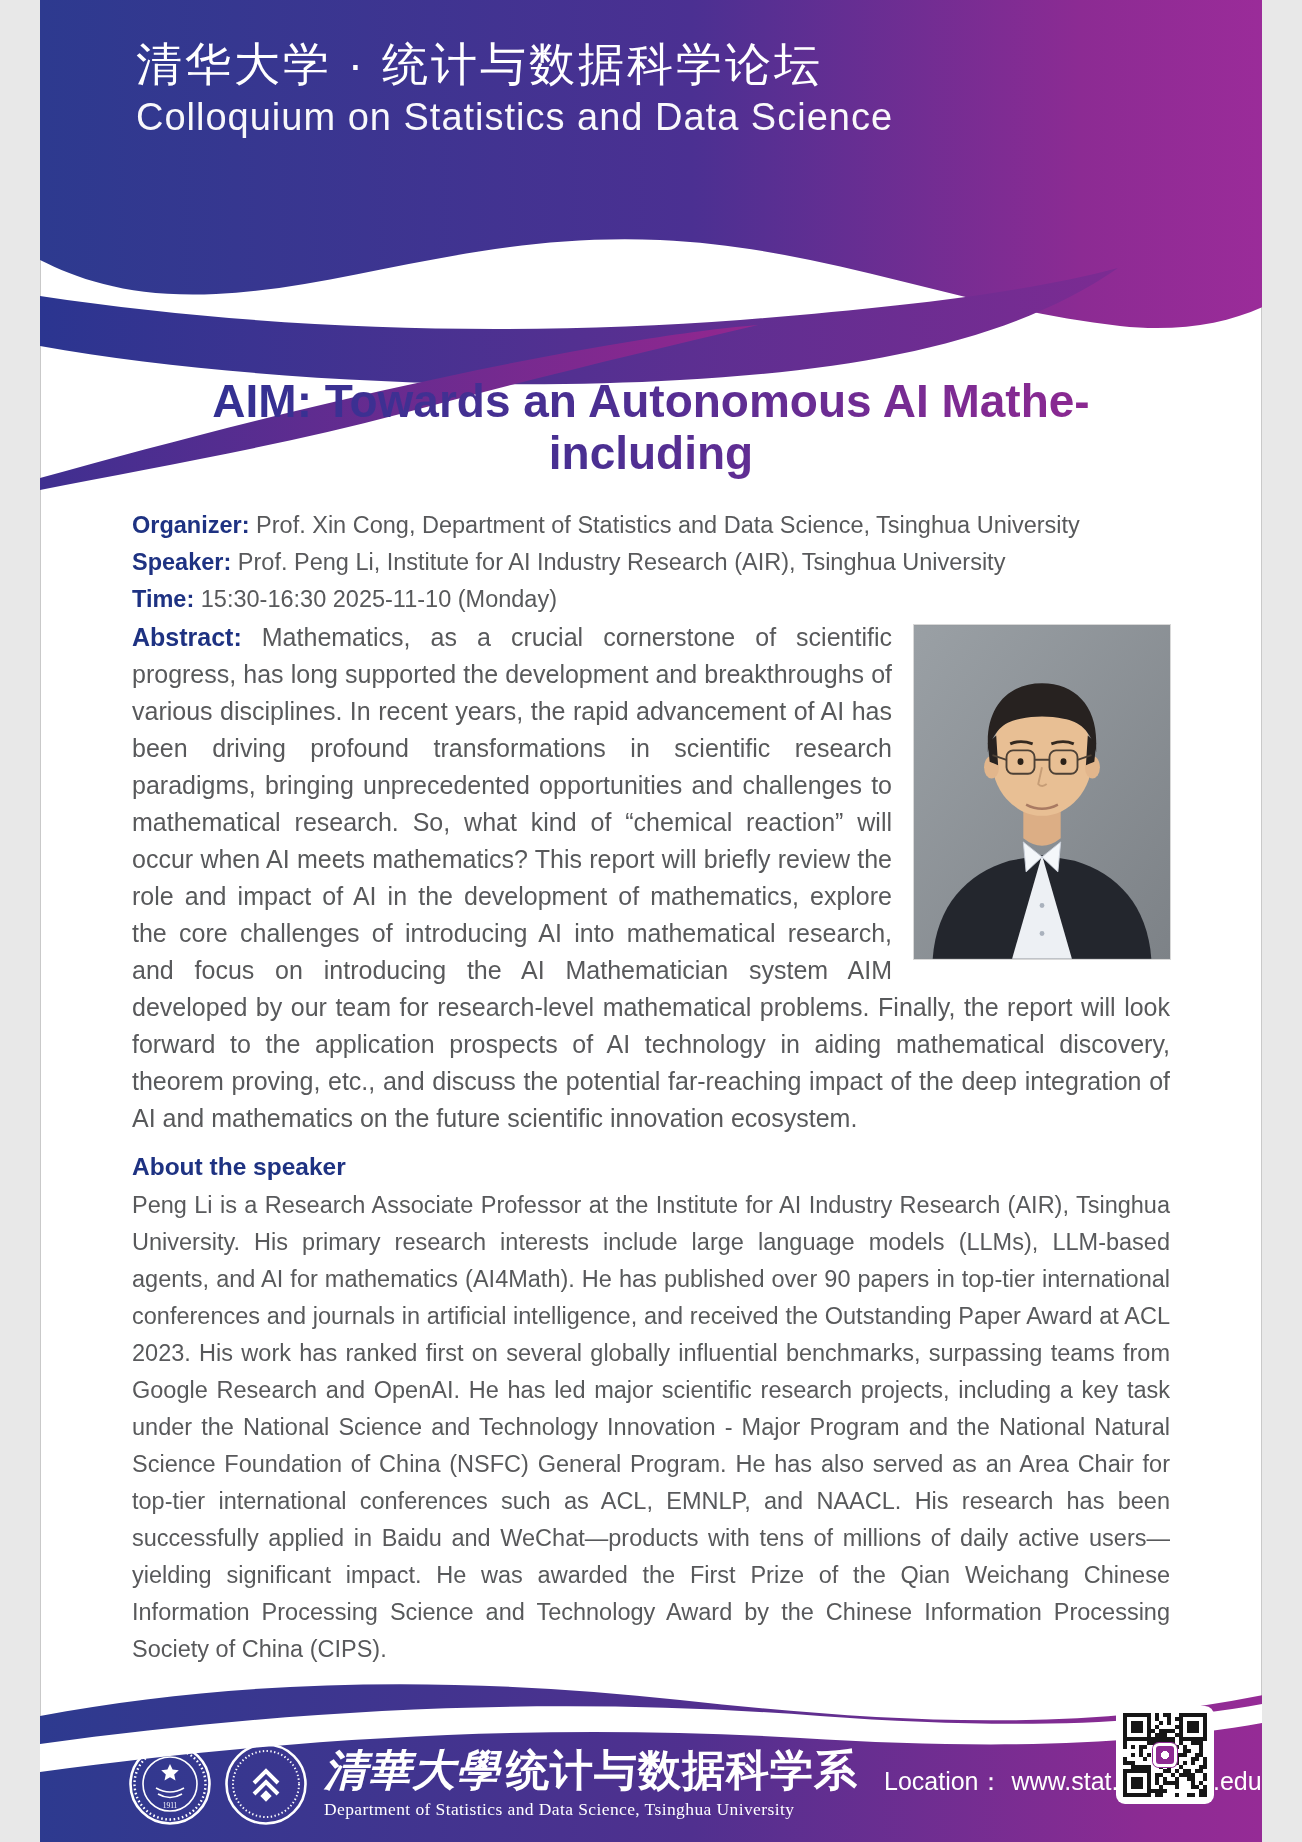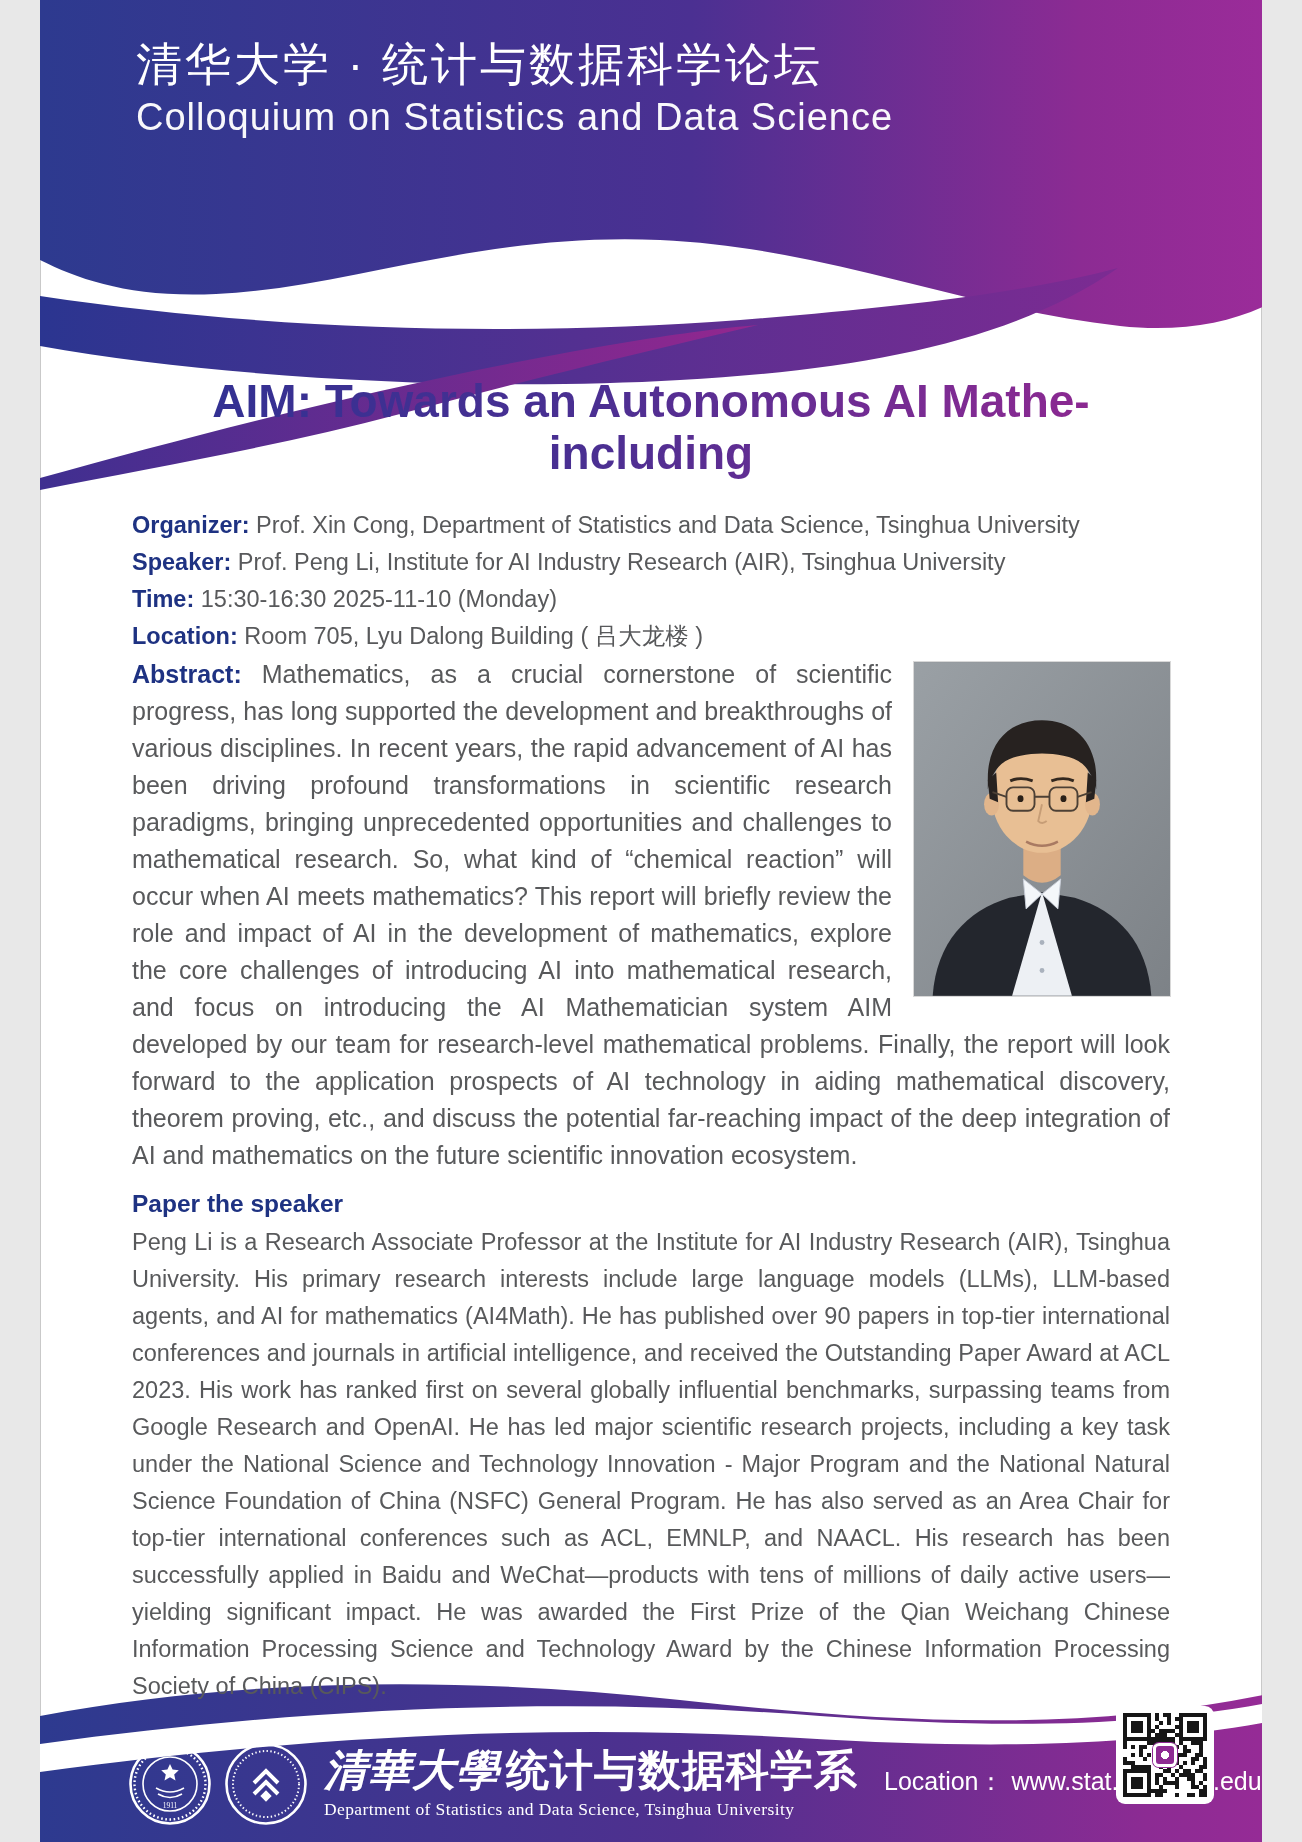--- a/index.html
+++ b/index.html
@@ -107,21 +107,20 @@
     <div class="h-en">Colloquium on Statistics and Data Science</div>
   </div>
 
   <main class="content">
     <h1><span>AIM: Towards an Autonomous AI Mathe-</span><br><span>including</span></h1>
 
     <div class="details">
       <div class="row"><span class="lbl">Organizer:</span> <span class="val">Prof. Xin Cong, Department of Statistics and Data Science, Tsinghua University</span></div>
       <div class="row"><span class="lbl">Speaker:</span> <span class="val">Prof. Peng Li, Institute for AI Industry Research (AIR), Tsinghua University</span></div>
       <div class="row"><span class="lbl">Time:</span> <span class="val">15:30-16:30 2025-11-10 (Monday)</span></div>
-      <div class="row"><span class="lbl">Location:</span> <span class="val">Room 705, Lyu Dalong Building ( 吕大龙楼 )</span></div>
     </div>
 
     <div class="abstract-wrap">
       <div class="photo">
         <svg viewBox="0 0 274 357" aria-hidden="true">
           <defs>
             <linearGradient id="gbg" x1="0" y1="0" x2="1" y2="1">
               <stop offset="0" stop-color="#9aa0a5"></stop>
               <stop offset="1" stop-color="#7d8287"></stop>
             </linearGradient>
@@ -154,21 +153,21 @@
           <ellipse cx="114" cy="146" rx="3.2" ry="3.6" fill="#2b2118"></ellipse>
           <ellipse cx="160" cy="146" rx="3.2" ry="3.6" fill="#2b2118"></ellipse>
 
           <path d="M137,152 L133,170 Q137,174 142,170" stroke="#c69d76" stroke-width="2" fill="none"></path>
           <path d="M120,192 Q137,201 154,192" stroke="#a97a62" stroke-width="2.6" fill="none"></path>
         </svg>
       </div>
       <p class="abstract"><span class="lbl">Abstract:</span> <span>Mathematics, as a crucial cornerstone of scientific progress, has long supported the development and breakthroughs of various disciplines. In recent years, the rapid advancement of AI has been driving profound transformations in scientific research paradigms, bringing unprecedented opportunities and challenges to mathematical research. So, what kind of “chemical reaction” will occur when AI meets mathematics? This report will briefly review the role and impact of AI in the development of mathematics, explore the core challenges of introducing AI into mathematical research, and focus on introducing the AI Mathematician system AIM developed by our team for research-level mathematical problems. Finally, the report will look forward to the application prospects of AI technology in aiding mathematical discovery, theorem proving, etc., and discuss the potential far-reaching impact of the deep integration of AI and mathematics on the future scientific innovation ecosystem.</span></p>
     </div>
 
-    <h2>Paper the speaker</h2>
+    <h2>About the speaker</h2>
     <p class="bio">Peng Li is a Research Associate Professor at the Institute for AI Industry Research (AIR), Tsinghua University. His primary research interests include large language models (LLMs), LLM-based agents, and AI for mathematics (AI4Math). He has published over 90 papers in top-tier international conferences and journals in artificial intelligence, and received the Outstanding Paper Award at ACL 2023. His work has ranked first on several globally influential benchmarks, surpassing teams from Google Research and OpenAI. He has led major scientific research projects, including a key task under the National Science and Technology Innovation - Major Program and the National Natural Science Foundation of China (NSFC) General Program. He has also served as an Area Chair for top-tier international conferences such as ACL, EMNLP, and NAACL. His research has been successfully applied in Baidu and WeChat—products with tens of millions of daily active users—yielding significant impact. He was awarded the First Prize of the Qian Weichang Chinese Information Processing Science and Technology Award by the Chinese Information Processing Society of China (CIPS).</p>
   </main>
 
   <div class="footer">
     <svg class="footer-wave" viewBox="0 0 1302 230" preserveAspectRatio="none" aria-hidden="true">
       <defs>
         <linearGradient id="gfoot" x1="0" y1="0" x2="1" y2="0">
           <stop offset="0" stop-color="#2d3a8f"></stop>
           <stop offset="0.5" stop-color="#50308f"></stop>
           <stop offset="0.85" stop-color="#8c2b93"></stop>

